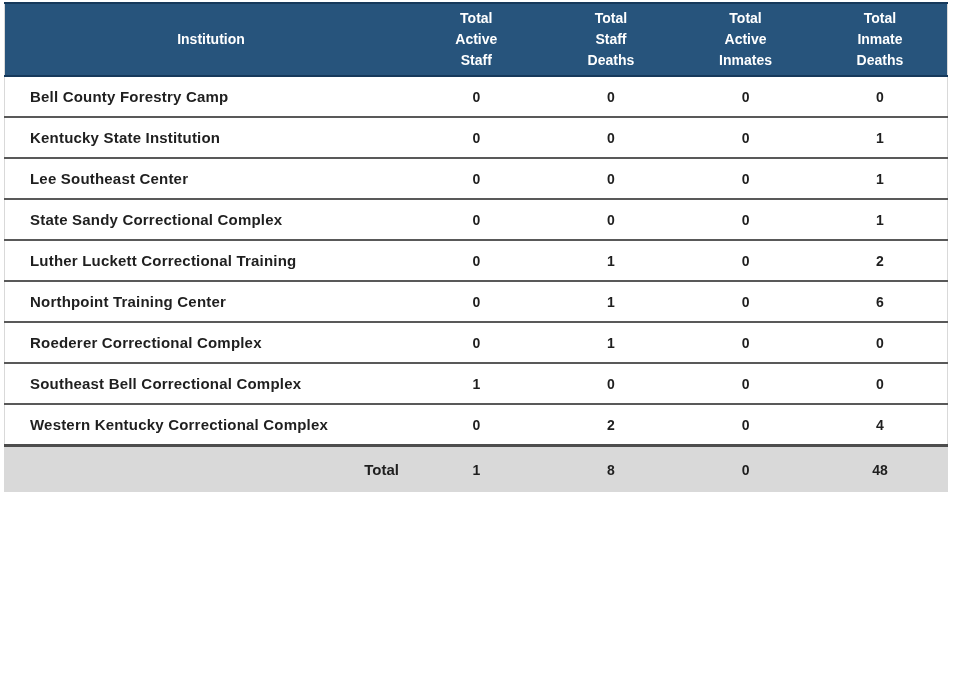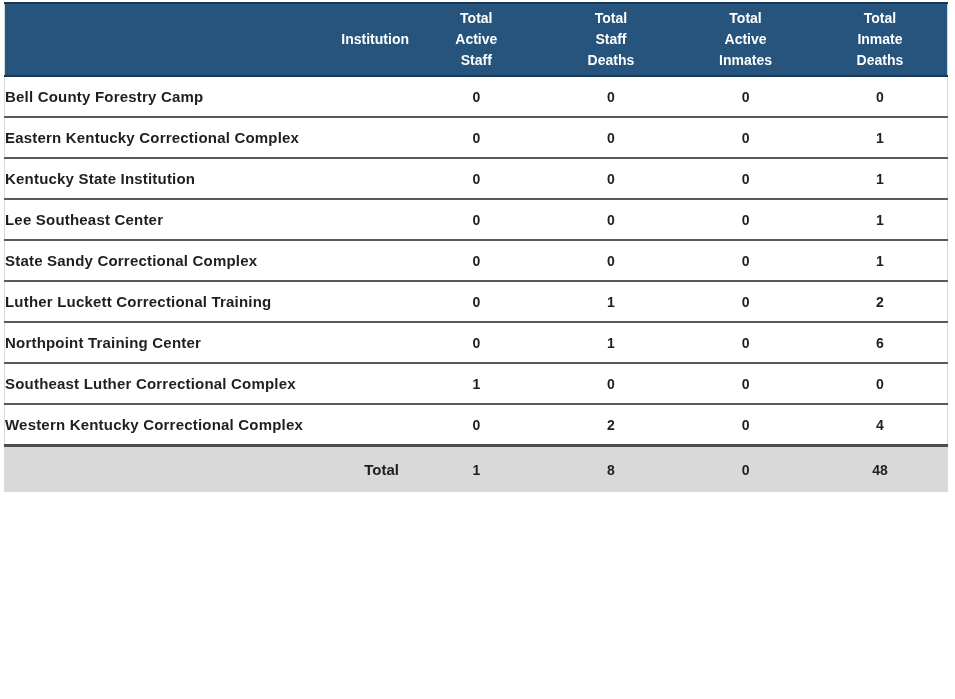--- a/index.html
+++ b/index.html
@@ -32,39 +32,39 @@
     line-height: 1.5;
     height: 71px;
     vertical-align: middle;
     text-align: center;
     white-space: pre-line;
     border-top: 2px solid #16395B;
     border-bottom: 2px solid #16395B;
     padding: 0;
   }
   thead th.col-inst {
-    text-align: right;
+    text-align: center;
     padding-left: 8px;
     width: 396px;
     white-space: normal;
   }
   tbody td {
     height: 39px;
     border-bottom: 2px solid #595959;
     font-weight: bold;
     font-size: 14px;
     color: #1f1f1f;
     text-align: center;
     vertical-align: middle;
     padding: 0;
     background: #ffffff;
   }
   tbody td.cell-inst {
     text-align: left;
-    padding-left: 0;
+    padding-left: 25px;
     font-size: 15px;
     letter-spacing: 0.2px;
   }
   tfoot td {
     background: #D9D9D9;
     border-top: 3px solid #4D4D4D;
     height: 45px;
     font-weight: bold;
     font-size: 14px;
     color: #1f1f1f;
@@ -102,27 +102,20 @@
     </thead>
     <tbody>
         <tr>
           <td class="cell-inst">Bell County Forestry Camp</td>
           <td>0</td>
           <td>0</td>
           <td>0</td>
           <td>0</td>
         </tr>
         <tr>
-          <td class="cell-inst">Eastern Kentucky Correctional Complex</td>
-          <td>0</td>
-          <td>0</td>
-          <td>0</td>
-          <td>1</td>
-        </tr>
-        <tr>
           <td class="cell-inst">Kentucky State Institution</td>
           <td>0</td>
           <td>0</td>
           <td>0</td>
           <td>1</td>
         </tr>
         <tr>
           <td class="cell-inst">Lee Southeast Center</td>
           <td>0</td>
           <td>0</td>
@@ -144,21 +137,28 @@
           <td>2</td>
         </tr>
         <tr>
           <td class="cell-inst">Northpoint Training Center</td>
           <td>0</td>
           <td>1</td>
           <td>0</td>
           <td>6</td>
         </tr>
         <tr>
-          <td class="cell-inst">Southeast Luther Correctional Complex</td>
+          <td class="cell-inst">Roederer Correctional Complex</td>
+          <td>0</td>
+          <td>1</td>
+          <td>0</td>
+          <td>0</td>
+        </tr>
+        <tr>
+          <td class="cell-inst">Southeast Bell Correctional Complex</td>
           <td>1</td>
           <td>0</td>
           <td>0</td>
           <td>0</td>
         </tr>
         <tr>
           <td class="cell-inst">Western Kentucky Correctional Complex</td>
           <td>0</td>
           <td>2</td>
           <td>0</td>

